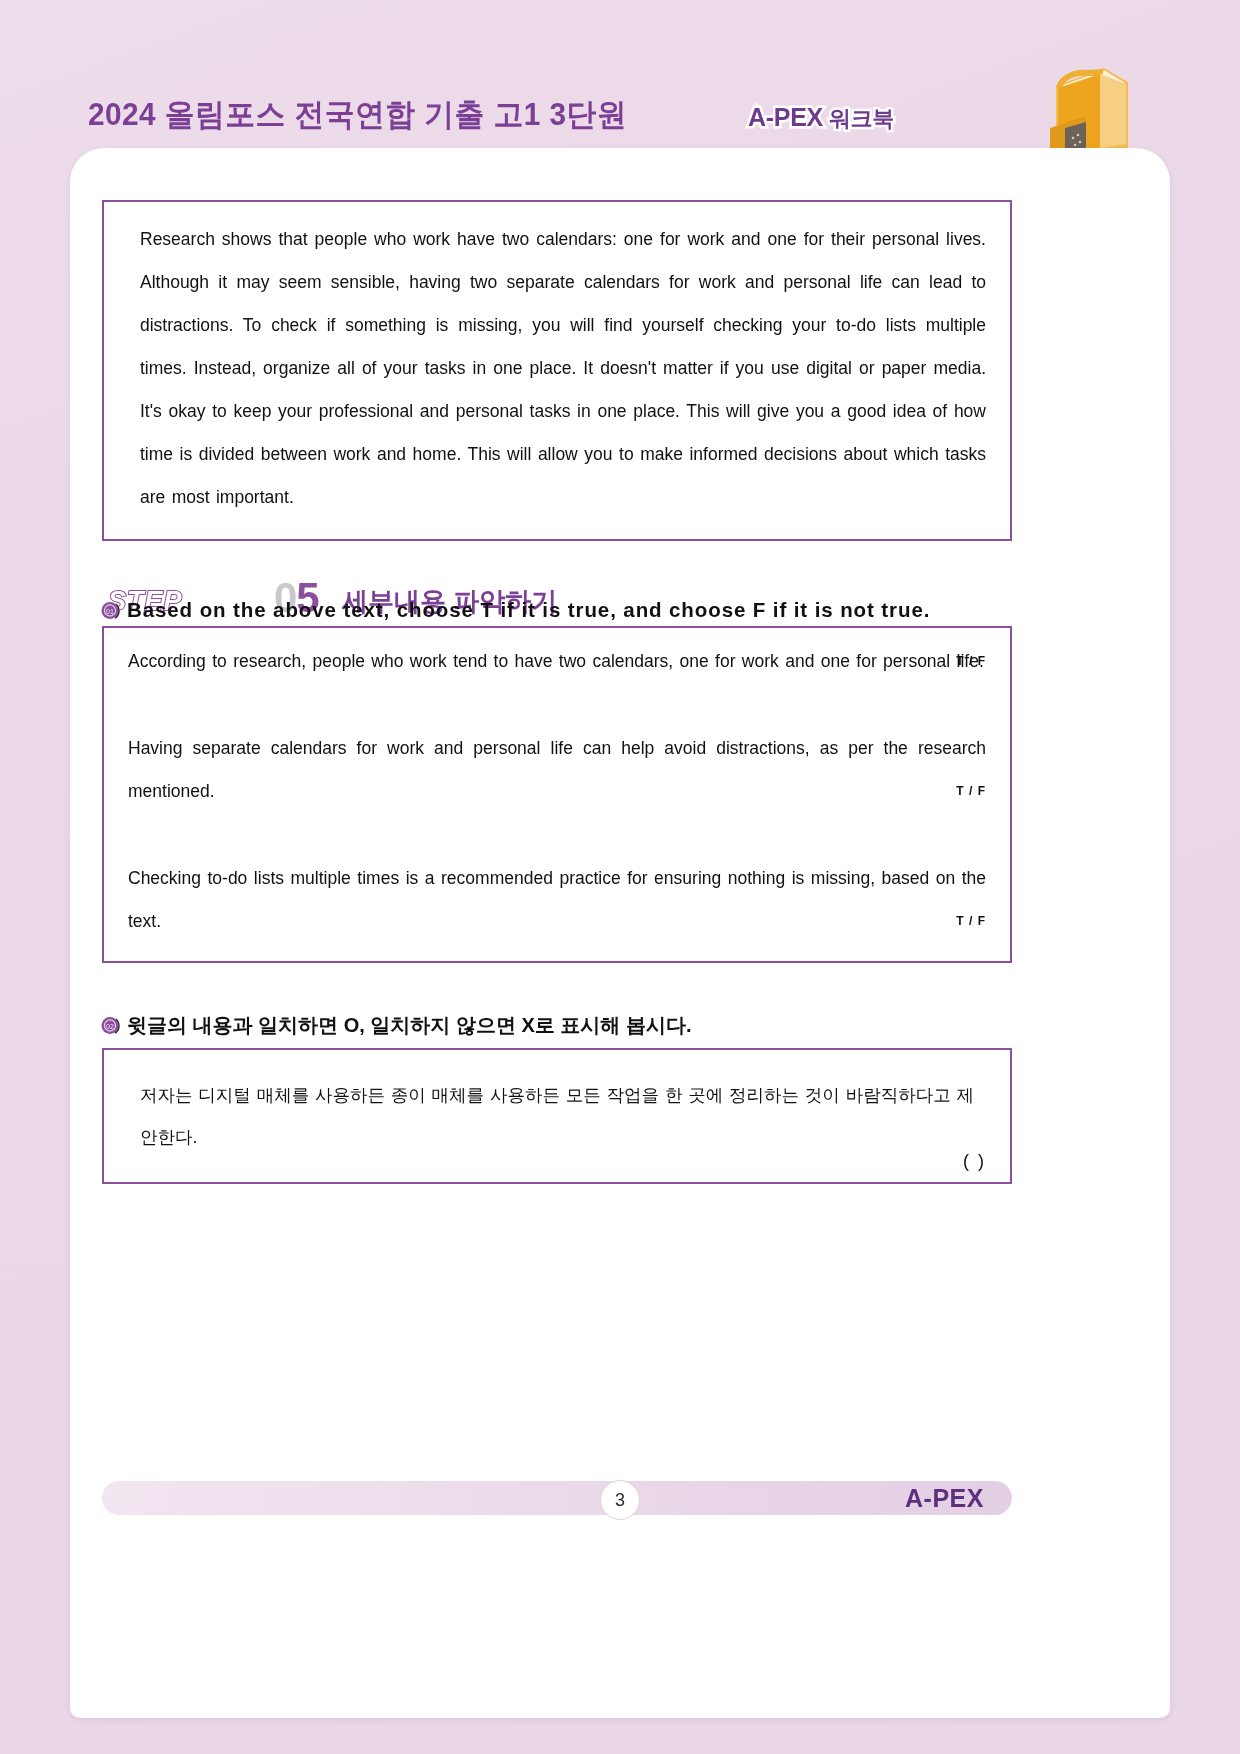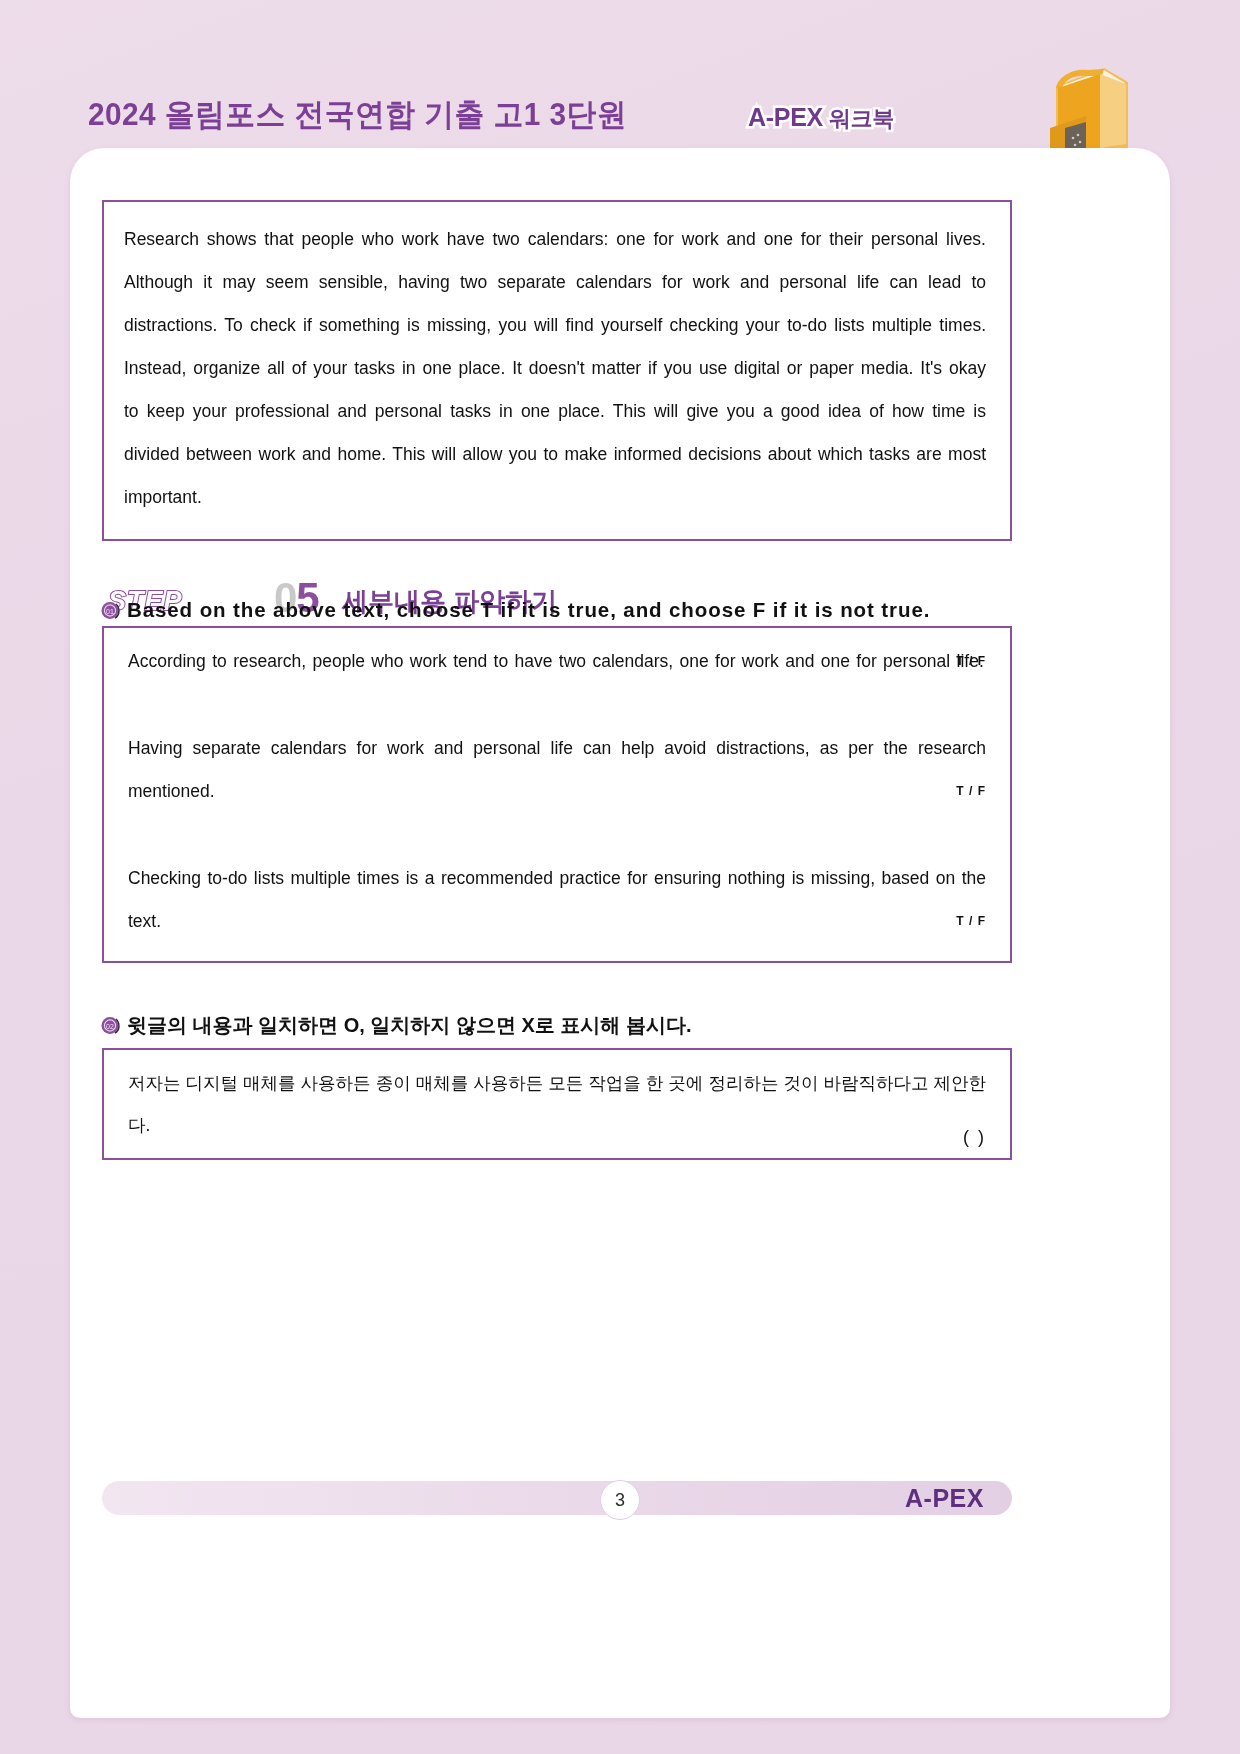--- a/index.html
+++ b/index.html
@@ -85,21 +85,21 @@
     position: absolute;
     border: 2px solid #8c4f9e;
     background: #ffffff;
     box-sizing: border-box;
   }
 
   .passage {
     left: 102px;
     top: 200px;
     width: 910px;
-    padding: 16px 24px 20px 20px;
+    padding: 16px 24px 20px 36px;
   }
   .passage p {
     margin: 0;
     font-size: 17.5px;
     line-height: 43px;
     color: #111111;
     text-align: justify;
     text-justify: inter-word;
     word-spacing: 1.5px;
   }
@@ -220,21 +220,21 @@
   .ox-box {
     left: 102px;
     top: 1048px;
     width: 910px;
     padding: 12px 24px 12px 24px;
   }
   .ox-text {
     font-size: 17.5px;
     line-height: 42px;
     color: #111111;
-    margin: 0;
+    margin: 12px;
     text-align: justify;
     text-justify: inter-word;
   }
   .ox-mark {
     position: absolute;
     right: 24px;
     bottom: 10px;
     font-size: 18px;
     color: #111111;
     letter-spacing: 2px;

